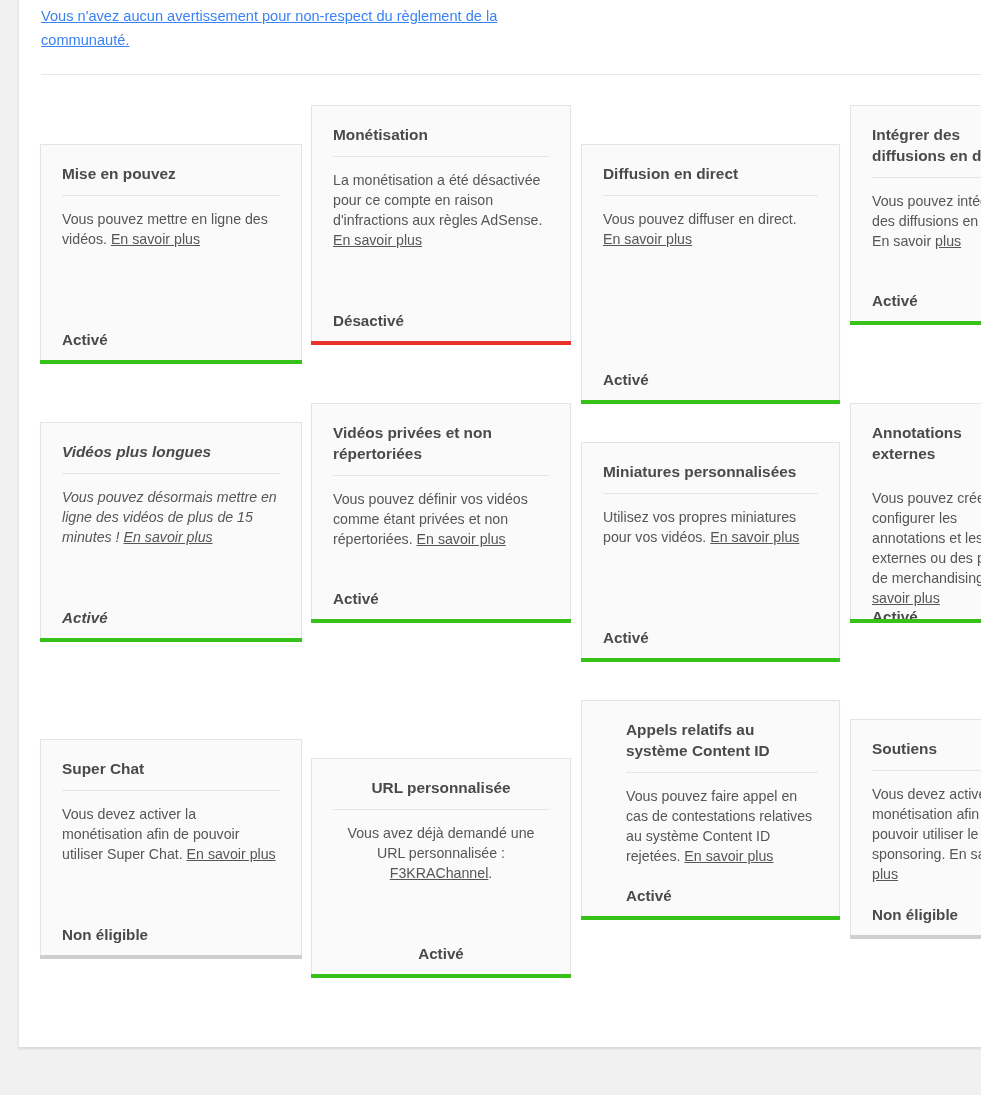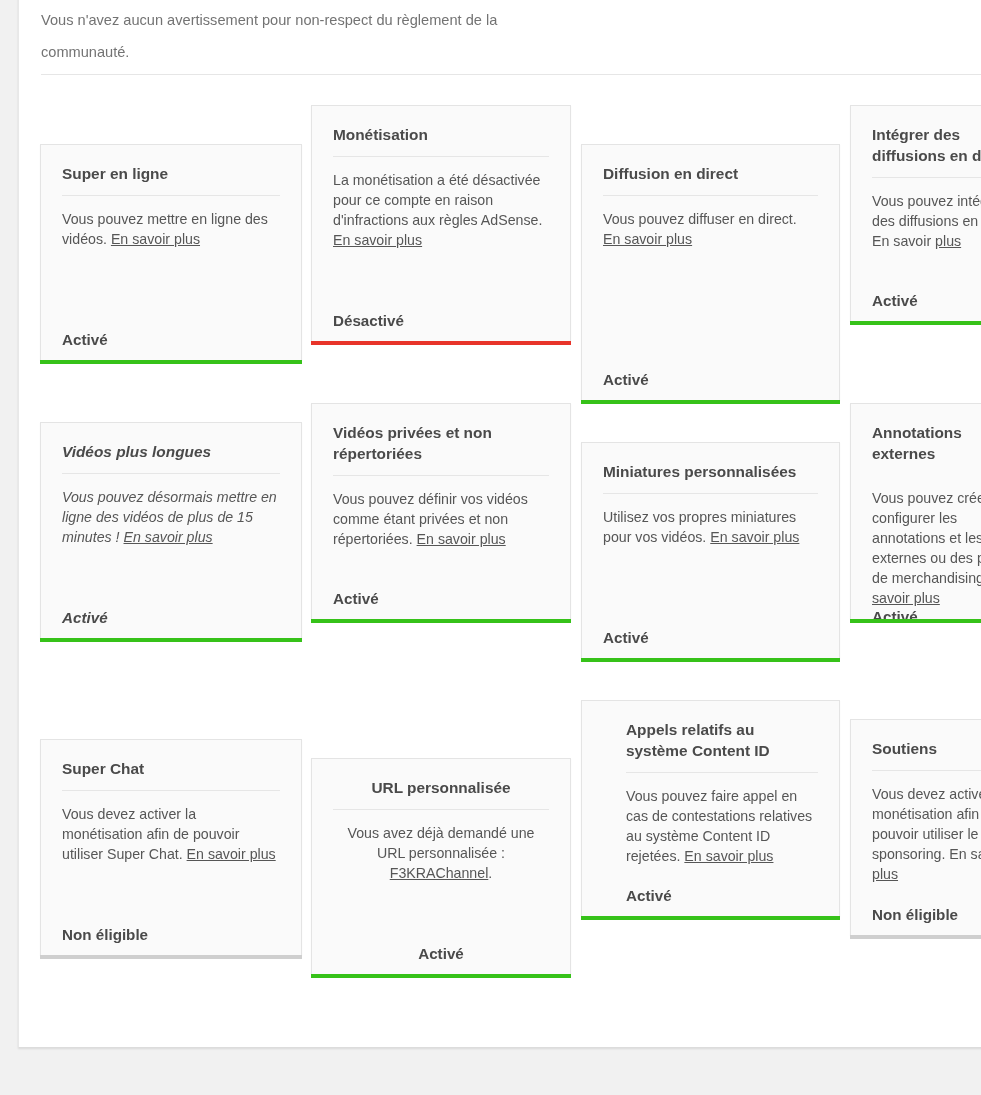--- a/index.html
+++ b/index.html
@@ -28,22 +28,23 @@
     border-bottom: 1px solid #dcdcdc;
     box-shadow: 0 1px 2px rgba(0,0,0,0.10);
   }
 
   .notice-text {
     position: absolute;
     left: 22px;
     top: 18px;
     width: 520px;
     font-size: 14.6px;
-    line-height: 32px;
-    color: #737373;
+    line-height: 24px;
+    color: #3b82f6;
+    text-decoration: underline;
   }
 
   .top-divider {
     position: absolute;
     left: 22px;
     top: 88px;
     width: 980px;
     height: 1px;
     background: #e6e6e6;
   }
@@ -117,21 +118,21 @@
 <div class="page-panel">
 
   <div class="notice-text">Vous n'avez aucun avertissement pour non-respect du règlement de la communauté.</div>
 
   <div class="top-divider"></div>
 
 </div>
 
 <div class="cards-layer" id="cards-layer">
     <div class="feature-card" style="left: 40px; top: 144px; width: 262px; height: 216px;">
-      <div class="card-title">Super en ligne</div>
+      <div class="card-title">Mise en pouvez</div>
       <div class="card-rule"></div>
       <div class="card-body"><span>Vous pouvez mettre en ligne des vidéos. </span><span class="card-link">En savoir plus</span></div>
       <div class="card-status">Activé</div>
       <div class="card-accent" style="background: rgb(54, 194, 25); width: 262px;"></div>
     </div>
     <div class="feature-card" style="left: 311px; top: 105px; width: 260px; height: 236px;">
       <div class="card-title">Monétisation</div>
       <div class="card-rule"></div>
       <div class="card-body"><span>La monétisation a été désactivée pour ce compte en raison d'infractions aux règles AdSense. </span><span class="card-link">En savoir plus</span></div>
       <div class="card-status">Désactivé</div>

